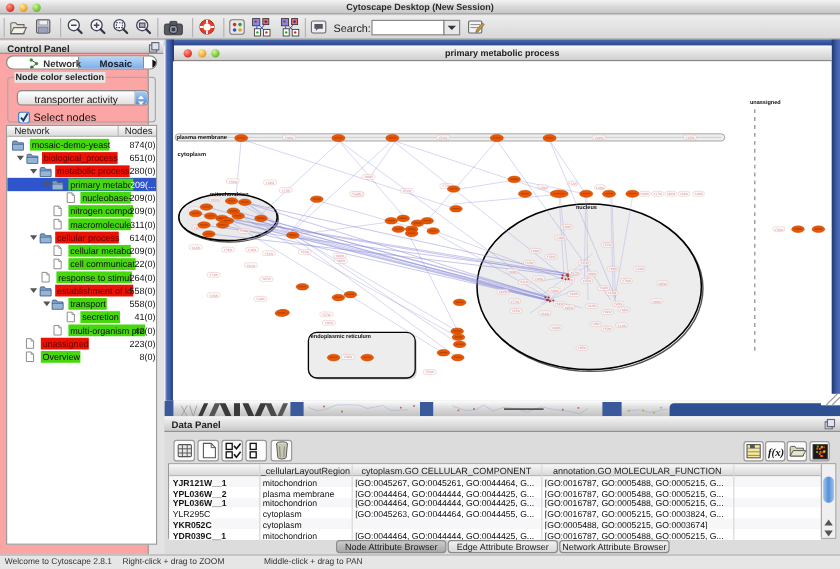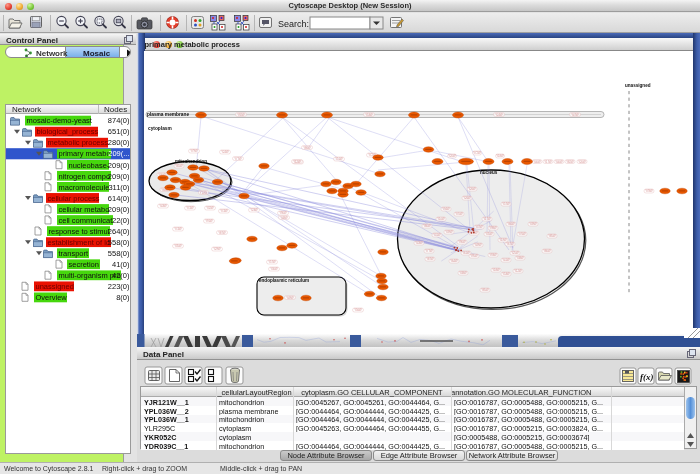--- a/index.html
+++ b/index.html
@@ -100,21 +100,21 @@
 <rect x="310" y="4" width="60" height="12" fill="#fff" stroke="#888" stroke-width="1"></rect>
 <rect x="370" y="4" width="13" height="12" fill="linear-gradient(#fff,#ddd)" style="fill:#e8e8e8" stroke="#888" stroke-width="1"></rect>
 <path d="M373 8.5 L380 8.5 L376.5 12 Z" fill="#333"></path>
 <g transform="translate(390,3)">
         <rect x="0.5" y="1.5" width="11" height="10" rx="1" fill="#f4f4f4" stroke="#666" stroke-width="0.9"></rect>
         <line x1="2" y1="4.5" x2="10" y2="4.5" stroke="#888" stroke-width="0.8"></line>
         <line x1="2" y1="7" x2="10" y2="7" stroke="#888" stroke-width="0.8"></line>
         <path d="M7 9 L12 3 L13.5 4.5 L8.5 10.5 L6.5 11 Z" fill="#c89830" stroke="#555" stroke-width="0.5"></path>
       </g>
 </svg></div>
-<div class="abs" style="left:0;top:34px;width:124px;height:428px;background:#bef264;border-right:1px solid #9a9a9a">
+<div class="abs" style="left:0;top:34px;width:124px;height:428px;background:#fca5a5;border-right:1px solid #9a9a9a">
 <div class="abs" style="left:0;top:0;width:136px;height:11px;background:linear-gradient(#f5f5f5,#c9c9c9);border-bottom:1px solid #919191">
       <span style="position:absolute;left:6px;top:1.5px;font-size:8px;font-weight:bold;color:#222">Control Panel</span>
       <svg width="9" height="9" style="position:absolute;right:3px;top:1px" viewBox="0 0 9 9">
         <rect x="0.5" y="2.5" width="6" height="6" fill="none" stroke="#667" stroke-width="1"></rect>
         <rect x="2.5" y="0.5" width="6" height="6" fill="#dde4f0" stroke="#667" stroke-width="1"></rect>
       </svg>
     </div>
 <div class="abs" style="left:5px;top:12px;width:126px;height:12px;background:#fff;border:1px solid #8a8a8a;border-radius:6px;overflow:hidden">
       <div class="abs" style="left:60px;top:0;width:53px;height:12px;background:linear-gradient(#b8d8f8,#6fa8e8)"></div>
       <div class="abs" style="left:113px;top:0;width:1px;height:12px;background:#8a8a8a"></div>
@@ -124,20 +124,35 @@
         <circle cx="6.5" cy="5" r="1.4" fill="#30a030"></circle>
         <circle cx="2.5" cy="8" r="1.4" fill="#2a7a2a"></circle>
         <path d="M2 2 L6.5 5 L2.5 8" stroke="#555" stroke-width="0.8" fill="none"></path>
       </svg>
       <span style="position:absolute;left:30px;top:1.5px;font-size:8px;font-weight:bold;color:#333">Network</span>
       <span style="position:absolute;left:77px;top:1.5px;font-size:8px;font-weight:bold;color:#1a1a2a">Mosaic</span>
       <svg width="7" height="8" viewBox="0 0 7 8" style="position:absolute;left:120px;top:2px">
         <path d="M1 0.5 L6.5 4 L1 7.5 Z" fill="#111"></path>
       </svg>
     </div>
+<div class="abs" style="left:6px;top:30px;width:124px;height:38px;border:1px solid #aaa;border-radius:3px">
+      <span style="position:absolute;left:5px;top:-5px;background:#e6e6e6;padding:0 1px;font-size:7.5px;font-weight:bold;color:#222">Node color selection</span>
+      <div class="abs" style="left:7px;top:10px;width:110px;height:13px;background:linear-gradient(#ffffff,#e0e0e0);border:1px solid #8a8a8a;border-radius:4px">
+        <span style="position:absolute;left:0;right:11px;top:2px;text-align:center;font-size:8.5px;color:#111">transporter activity</span>
+        <div class="abs" style="right:0;top:0;width:11px;height:11px;background:linear-gradient(#aecdf2,#5590d8);border-left:1px solid #8a8a8a;border-radius:0 4px 4px 0"><svg width="9" height="11" viewBox="0 0 9 11">
+            <path d="M4.5 1.5 L7 4.5 L2 4.5 Z" fill="#fff"></path>
+            <path d="M4.5 9.5 L7 6.5 L2 6.5 Z" fill="#fff"></path>
+          </svg></div>
+      </div>
+      <svg width="10" height="10" viewBox="0 0 10 10" style="position:absolute;left:8px;top:28px">
+        <rect x="0.5" y="0.5" width="9" height="9" rx="2" fill="linear-gradient(#fff,#cce)" style="fill:#eaf2fc" stroke="#4a82c8" stroke-width="1"></rect>
+        <path d="M2.5 5 L4.5 7.5 L8 1.5" stroke="#1a3a6a" stroke-width="1.6" fill="none"></path>
+      </svg>
+      <span style="position:absolute;left:21px;top:27.5px;font-size:9px;color:#111">Select nodes</span>
+    </div>
 <div class="abs" style="left:5px;top:69.5px;width:126px;height:350px;background:#fff;border:1px solid #9a9a9a">
 <div class="abs" style="left:0;top:0;width:124px;height:9px;background:linear-gradient(#fafafa,#dcdcdc);border-bottom:1px solid #aaa">
         <span style="position:absolute;left:6px;top:0.5px;font-size:8px;color:#222">Network</span>
         <span style="position:absolute;left:98px;top:0.5px;font-size:8px;color:#222">Nodes</span>
         <div class="abs" style="left:92px;top:0;width:1px;height:9px;background:#bbb"></div>
       </div>
 <svg width="124" height="335" viewBox="0 0 124 335" style="position:absolute;left:0;top:10px">
 <g transform="translate(4,1.5)">
           <path d="M0.5 8.5 L0.5 2 Q0.5 1 1.5 1 L4 1 L5 2.5 L9.5 2.5 L9.5 8.5 Z" fill="#7a9cc0" stroke="#44618a" stroke-width="0.7"></path>
           <rect x="0.5" y="3.8" width="9" height="4.7" fill="#96b4d4" stroke="#44618a" stroke-width="0.5"></rect>
@@ -268,21 +283,21 @@
 </div>
 </div>
 <div class="abs" style="left:137px;top:33px;width:563px;height:301px">
 <div class="abs" style="left:0;top:0;width:563px;height:4.5px;background:linear-gradient(#4a6ab8,#2a4480)"></div>
 <div class="abs" style="left:0;top:0;width:7.5px;height:301px;background:linear-gradient(90deg,#fdfdf8 0px,#4a6ab8 2px,#3c5ca8 55%,#243a72 95%)"></div>
 <div class="abs" style="right:0;top:0;width:7.5px;height:301px;background:linear-gradient(270deg,#4a6ab8 5%,#3c5ca8 45%,#243a72 95%)"></div>
 <div class="abs" style="left:7.5px;top:4.5px;width:548px;height:13px;background:linear-gradient(#f8f8f8,#cfcfcf);border-bottom:1px solid #888">
 <div class="tl" style="left:8.5px;top:3px;width:7px;height:7px;background:radial-gradient(circle at 35% 30%,#ff9a8a,#e33d30 60%,#b01c10)"></div>
 <div class="tl" style="left:20.0px;top:3px;width:7px;height:7px;background:radial-gradient(circle at 35% 30%,#ffe9a8,#f0a830 60%,#c07d10)"></div>
 <div class="tl" style="left:31.5px;top:3px;width:7px;height:7px;background:radial-gradient(circle at 35% 30%,#d2f5a0,#76c636 60%,#4a9a14)"></div>
-<div class="abs" style="left:0;right:0;top:2px;text-align:left;font-size:7.5px;font-weight:bold;color:#222">primary metabolic process</div>
+<div class="abs" style="left:0;right:0;top:2px;text-align:center;font-size:7.5px;font-weight:bold;color:#222">primary metabolic process</div>
 </div>
 </div>
 <svg width="549" height="283" viewBox="144 51 549 283" style="position:absolute;left:144px;top:51px">
 <rect x="144" y="51" width="549" height="283" fill="#ffffff"></rect>
 <rect x="146" y="111.5" width="458" height="6" rx="3" fill="#eeeeee" stroke="#999" stroke-width="0.7"></rect>
 <line x1="149" y1="114.5" x2="601" y2="114.5" stroke="#cccccc" stroke-width="0.8"></line>
 <ellipse cx="191" cy="182.2" rx="41" ry="19.5" fill="none" stroke="#555" stroke-width="1"></ellipse>
 <ellipse cx="190" cy="181" rx="41" ry="19.5" fill="#eaeaea" stroke="#000" stroke-width="1.3"></ellipse>
 <ellipse cx="492.3" cy="240.5" rx="93.5" ry="69" fill="none" stroke="#555" stroke-width="1.2"></ellipse>
 <ellipse cx="491" cy="239" rx="93.5" ry="69" fill="#ededed" stroke="#000" stroke-width="1.3"></ellipse>
@@ -752,21 +767,21 @@
 <rect x="7.6" y="6.2" width="1.6" height="1.6" fill="#d03010"></rect>
 <rect x="8.9" y="1.9" width="1.6" height="1.6" fill="#d03010"></rect>
 <rect x="5.5" y="3.3" width="1.6" height="1.6" fill="#e06010"></rect>
 </g>
 </svg>
 <div class="abs" style="left:3px;top:39px;width:557px;height:63px;background:#fff;border:1px solid #999">
 <div class="abs" style="left:0;top:0;width:543px;height:10px;background:linear-gradient(#f8f8f8,#d8d8d8);border-bottom:1px solid #aaa;font-size:7.5px;color:#222">
         <span style="position:absolute;left:0;width:75px;text-align:left;top:18px">ID</span>
         <span style="position:absolute;left:75px;width:77px;text-align:center;top:1px">_cellularLayoutRegion</span>
         <span style="position:absolute;left:152px;width:158px;text-align:center;top:1px">cytoplasm.GO CELLULAR_COMPONENT</span>
-        <span style="position:absolute;left:310px;width:160px;text-align:left;top:1px">annotation.GO MOLECULAR_FUNCTION</span>
+        <span style="position:absolute;left:310px;width:160px;text-align:center;top:1px">annotation.GO MOLECULAR_FUNCTION</span>
       </div>
 <div class="abs" style="left:0;top:10.0px;width:543px;height:8.75px;background:#f7f7f9;font-size:7.2px;color:#111;white-space:nowrap">
         <span style="position:absolute;left:3px;top:0.8px;font-weight:bold">YJR121W__1</span>
         <span style="position:absolute;left:78px;top:0.8px">mitochondrion</span>
         <span style="position:absolute;left:155px;top:0.8px">[GO:0045267, GO:0045261, GO:0044464, G...</span>
         <span style="position:absolute;left:313px;top:0.8px">[GO:0016787, GO:0005488, GO:0005215, G...</span>
       </div>
 <div class="abs" style="left:0;top:18.8px;width:543px;height:8.75px;background:#ffffff;font-size:7.2px;color:#111;white-space:nowrap">
         <span style="position:absolute;left:3px;top:0.8px;font-weight:bold">YPL036W__2</span>
         <span style="position:absolute;left:78px;top:0.8px">plasma membrane</span>

